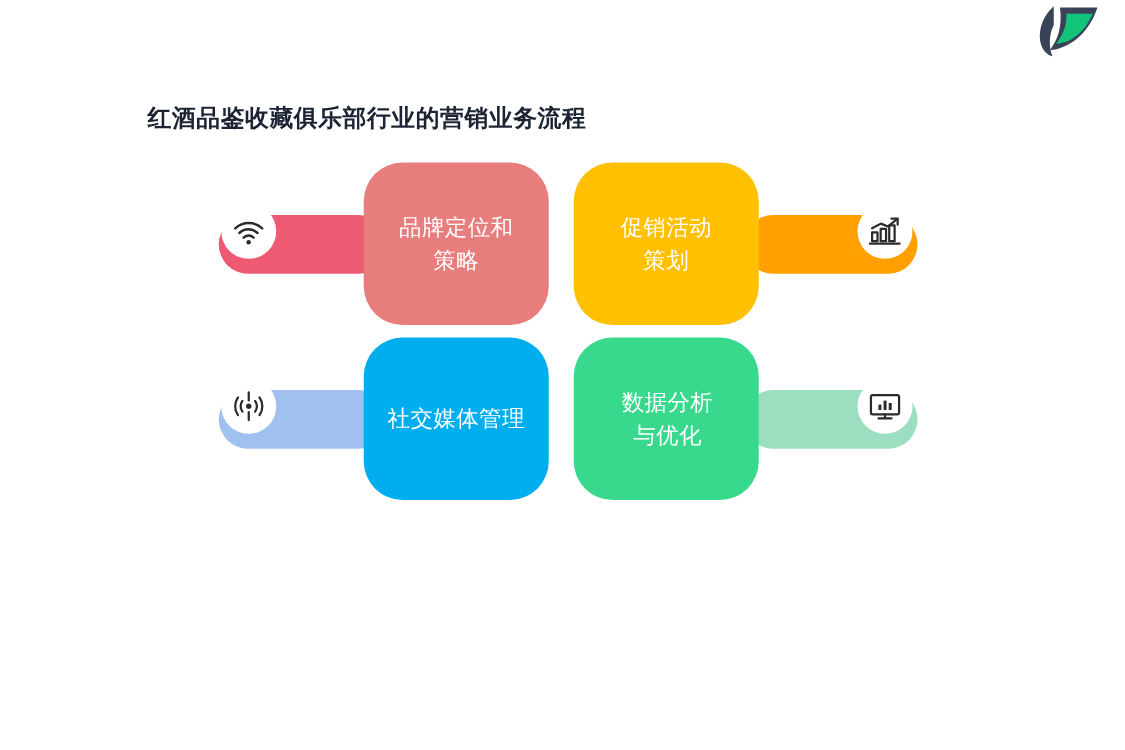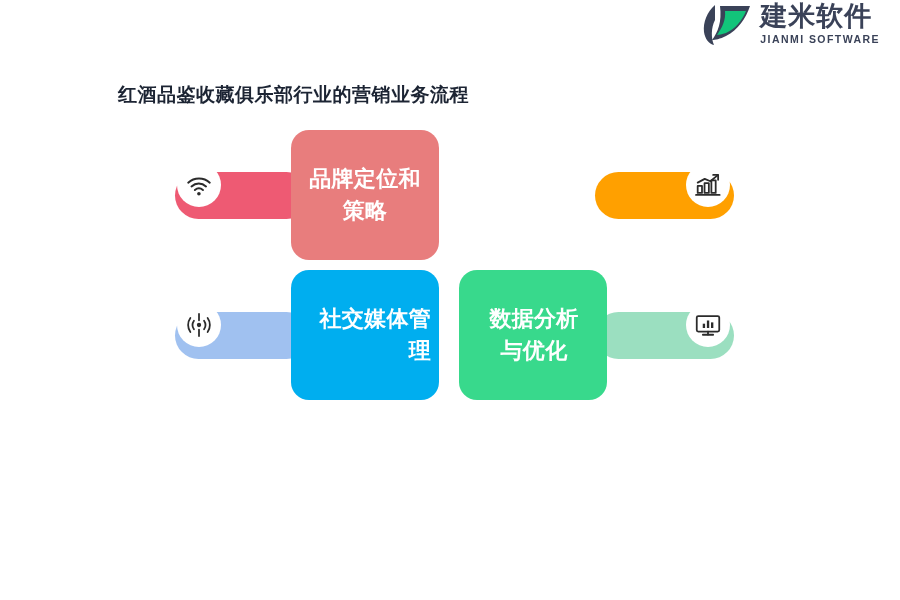--- a/index.html
+++ b/index.html
@@ -104,51 +104,47 @@
   .icon-left  { left: 177px; }
   .icon-right { left: 686px; }
   .icon-bubble svg { display: block; }
 
   
   .card {
     position: absolute;
     top: 5px;
     width: 148px;
     height: 130px;
-    border-radius: 18px;
+    border-radius: 31px;
     display: flex;
     align-items: center;
     justify-content: center;
     text-align: center;
     color: #ffffff;
-    font-size: 22px;
-    font-weight: bold;
+    font-size: 18px;
+    font-weight: normal;
     line-height: 1.45;
     letter-spacing: 0.3px;
     box-sizing: border-box;
     padding: 0 8px;
   }
   .card-a { left: 291px; }
   .card-b { left: 459px; }
 </style>
 </head>
 <body>
 
 <div class="brand">
   <span class="brand-mark">
     <svg viewBox="0 0 50 44" width="50" height="44" aria-hidden="true">
       <path d="M13 3 C5 10 1 20 2 30 C3 37 7 42 12 43 C9 36 9 26 13 18 Z" fill="#3a4258"></path>
       <path d="M18 4 C32 4 44 4 48 4 C44 16 36 28 24 34 C18 37 13 38 10 38 C16 30 20 20 18 4 Z" fill="#3a4258"></path>
       <path d="M23 9 C33 9 41 9 44 9 C40 19 33 27 24 31 C20 32 17 33 15 33 C20 26 24 18 23 9 Z" fill="#12c47a"></path>
     </svg>
   </span>
-  <span class="brand-text">
-    <span class="brand-name">建米软件</span>
-    <span class="brand-sub">JIANMI SOFTWARE</span>
-  </span>
 </div>
 
 <div class="page-title">红酒品鉴收藏俱乐部行业的营销业务流程</div>
 
 <div class="diagram">
 
   <div class="row row-1">
 
     <div class="bar bar-left" style="background: rgb(238, 90, 115);"></div>
     <div class="bar bar-right" style="background: rgb(255, 160, 0);"></div>
@@ -177,20 +173,26 @@
       </svg>
     </div>
 
     <div class="card card-a" style="background: rgb(232, 125, 125);">
       <span>
         <span>品牌定位和</span><br>
         <span>策略</span>
       </span>
     </div>
 
+    <div class="card card-b" style="background: rgb(255, 192, 0);">
+      <span>
+        <span>促销活动</span><br>
+        <span>策划</span>
+      </span>
+    </div>
   </div>
 
   <div class="row row-2">
 
     <div class="bar bar-left" style="background: rgb(160, 193, 240);"></div>
     <div class="bar bar-right" style="background: rgb(155, 223, 192);"></div>
 
     <div class="icon-bubble icon-left">
       <svg viewBox="0 0 32 32" width="30" height="30" aria-hidden="true">
         <g fill="none" stroke="#2b2b2b" stroke-width="1.9" stroke-linecap="round">

